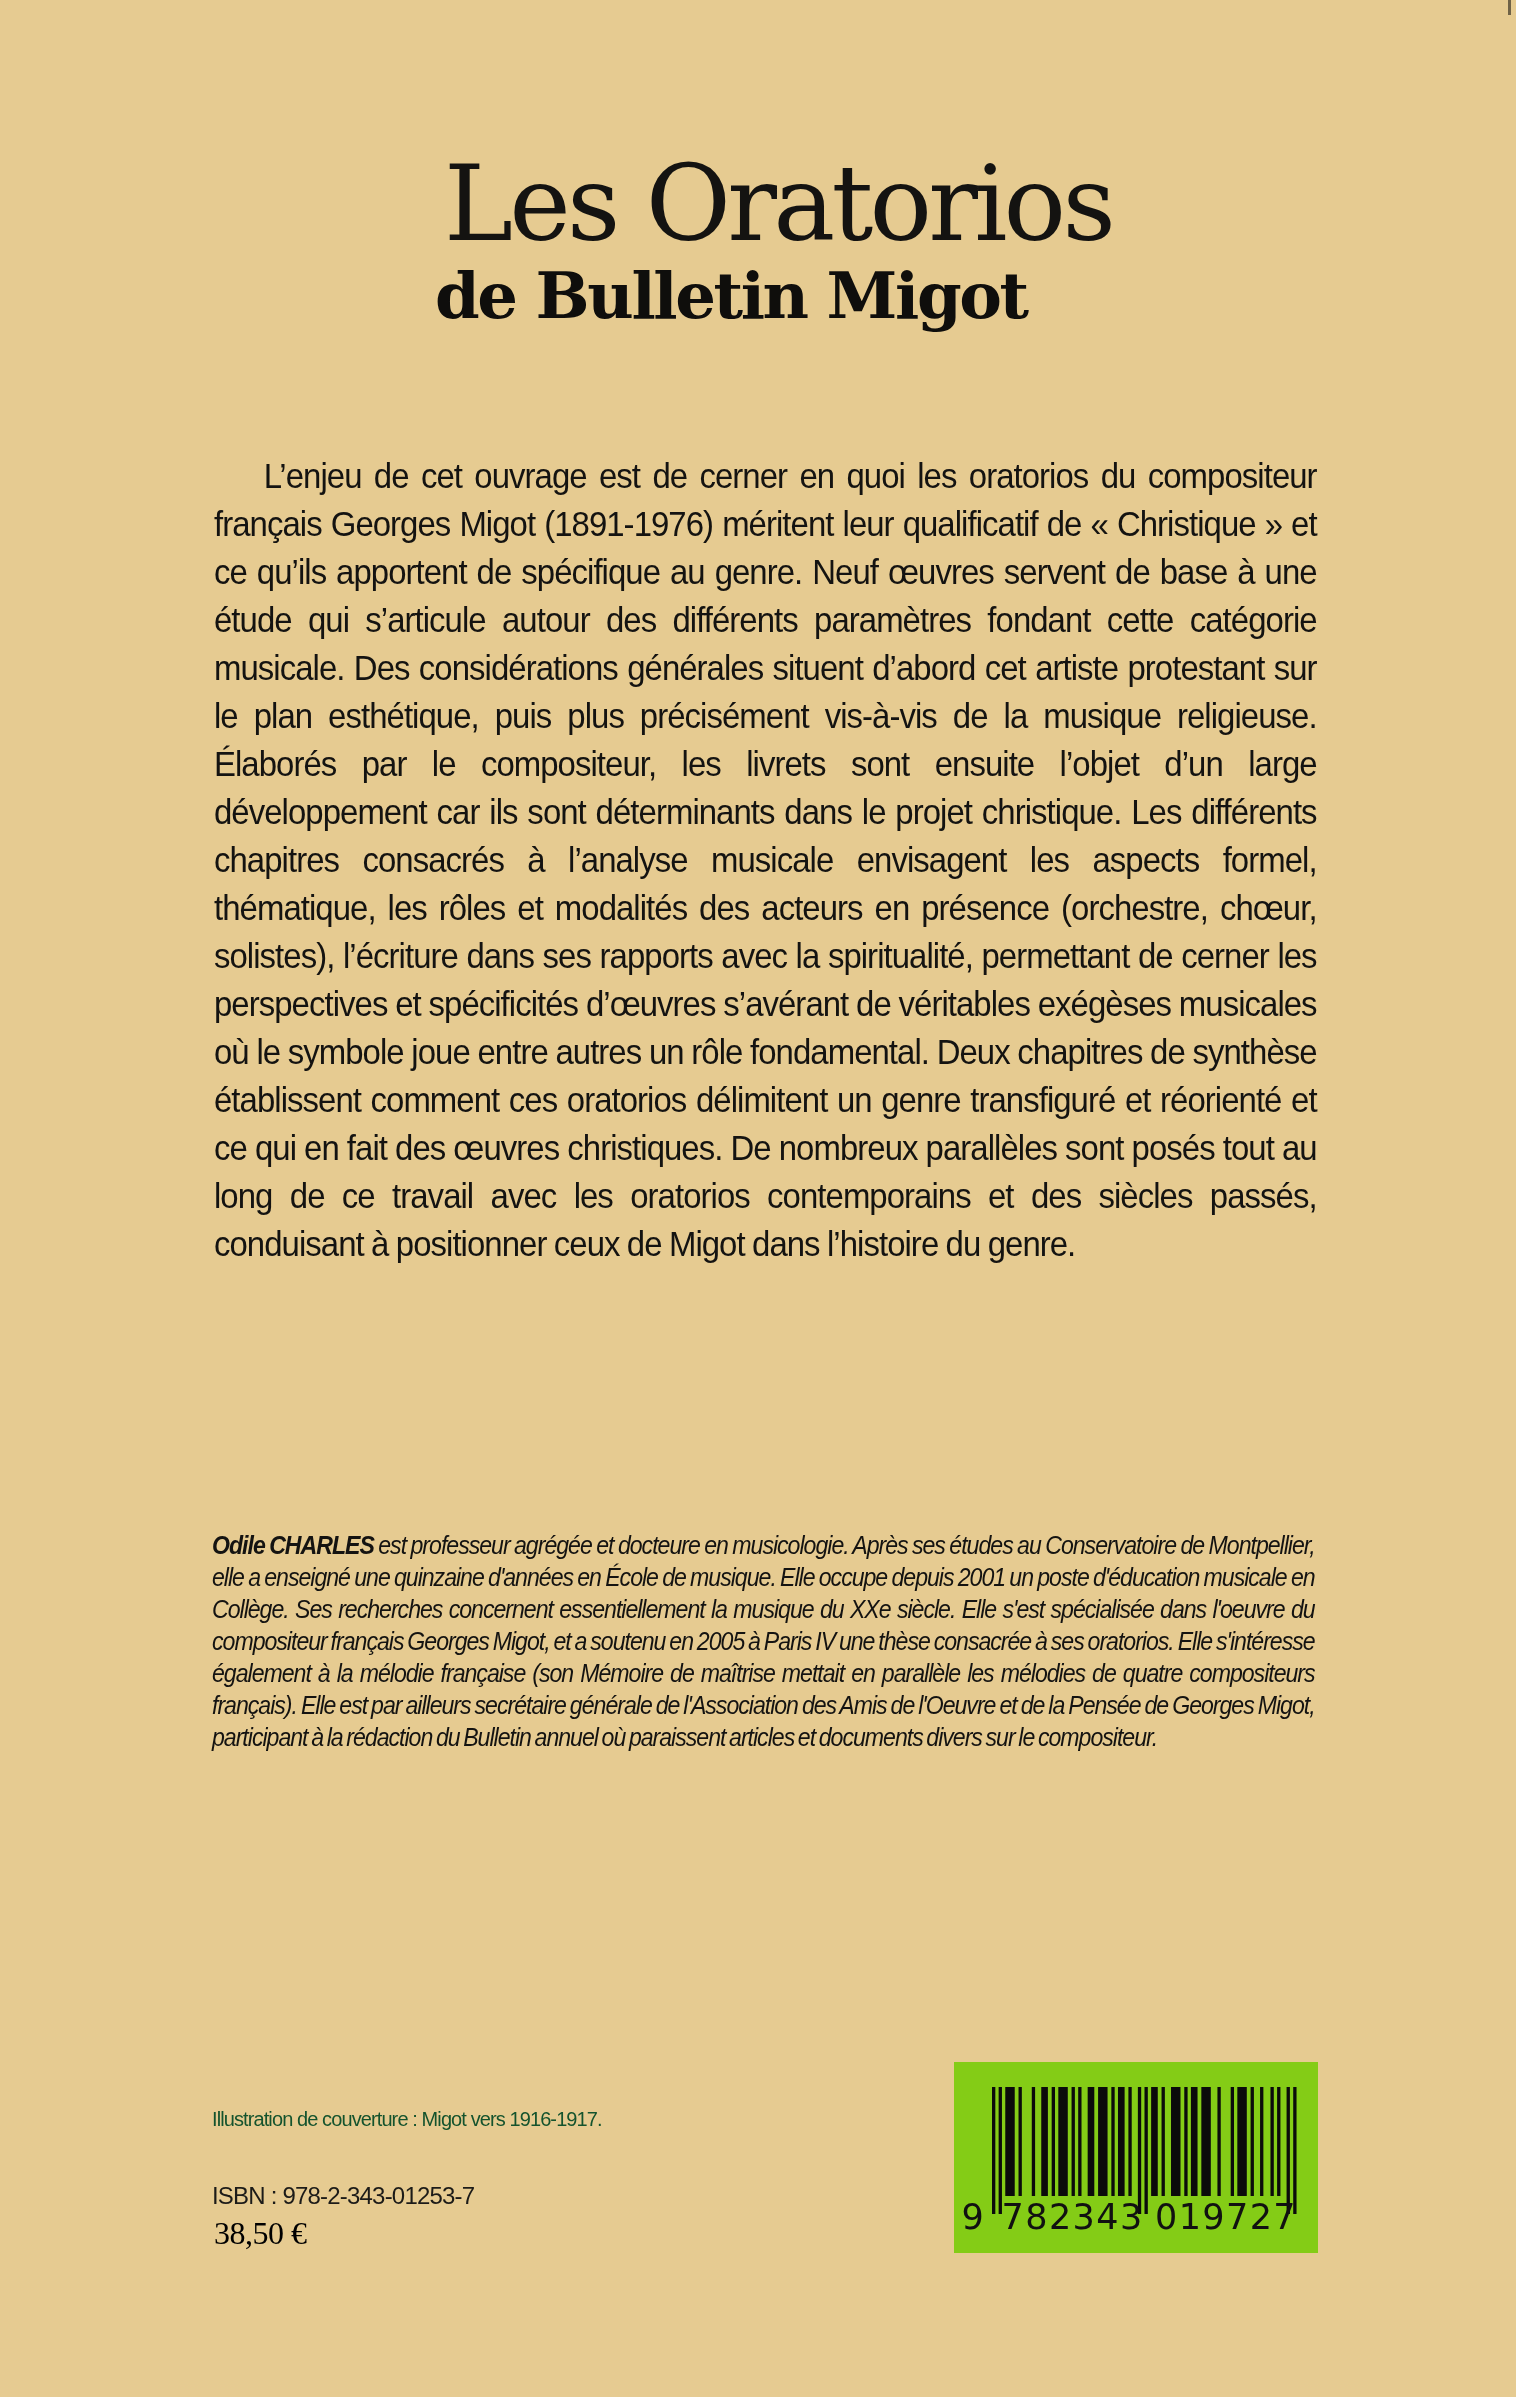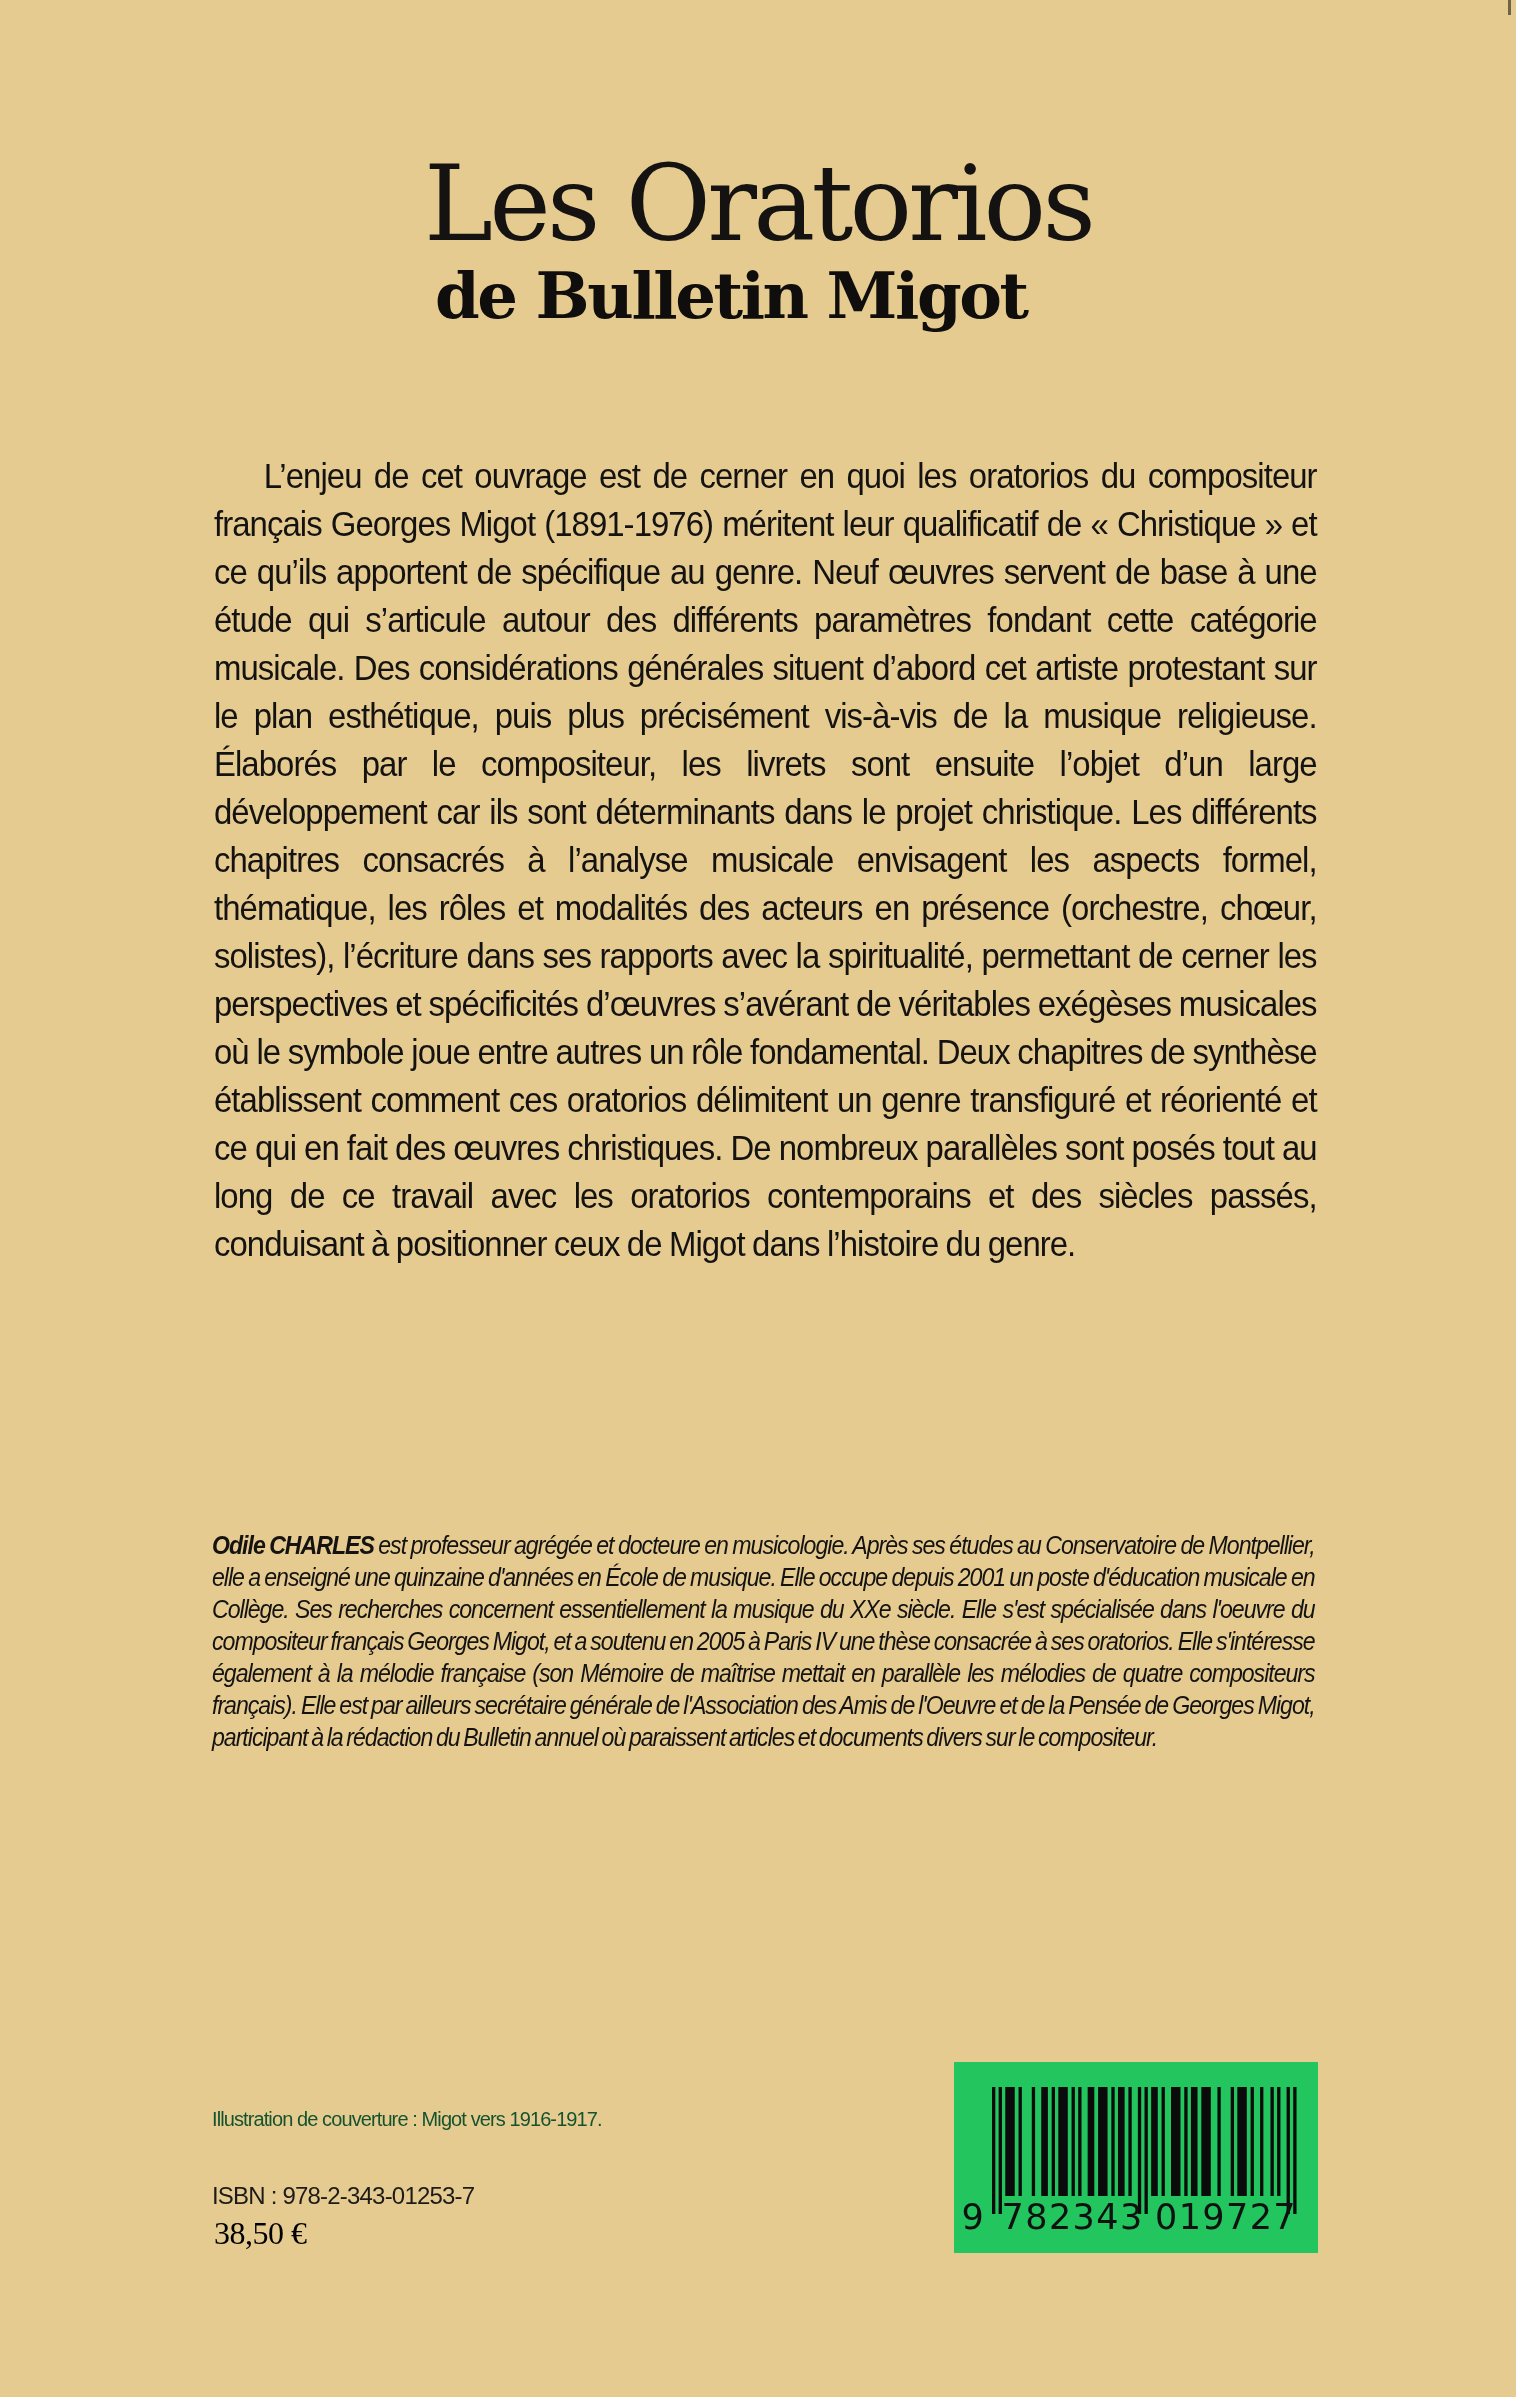--- a/index.html
+++ b/index.html
@@ -17,21 +17,21 @@
     width: 2.8px; height: 15px;
     background: #6f6246;
   }
   .title-block {
     position: absolute;
     left: 0; top: 0;
     width: 1516px;
   }
   .title-main {
     position: absolute;
-    left: 424px; top: 147px;
+    left: 444px; top: 147px;
     width: 681px;
     font-family: "DejaVu Serif", serif;
     font-weight: normal;
     font-size: 104px;
     line-height: 114px;
     letter-spacing: -3.8px;
     white-space: nowrap;
     color: #141311;
   }
   .title-sub {
@@ -104,21 +104,21 @@
     font-family: Liberation Serif, serif;
     font-size: 32px;
     letter-spacing: -0.5px;
     white-space: nowrap;
     color: #000000;
   }
   .barcode-box {
     position: absolute;
     left: 954px; top: 2062px;
     width: 364px; height: 191px;
-    background: #22c55e;
+    background: #84cc16;
   }
   .barcode-bars {
     position: absolute;
     left: 38px; top: 24.6px;
     width: 305px; height: 127px;
   }
   .barcode-digits {
     position: absolute;
     left: 7.6px; top: 132px;
     width: 322px;

